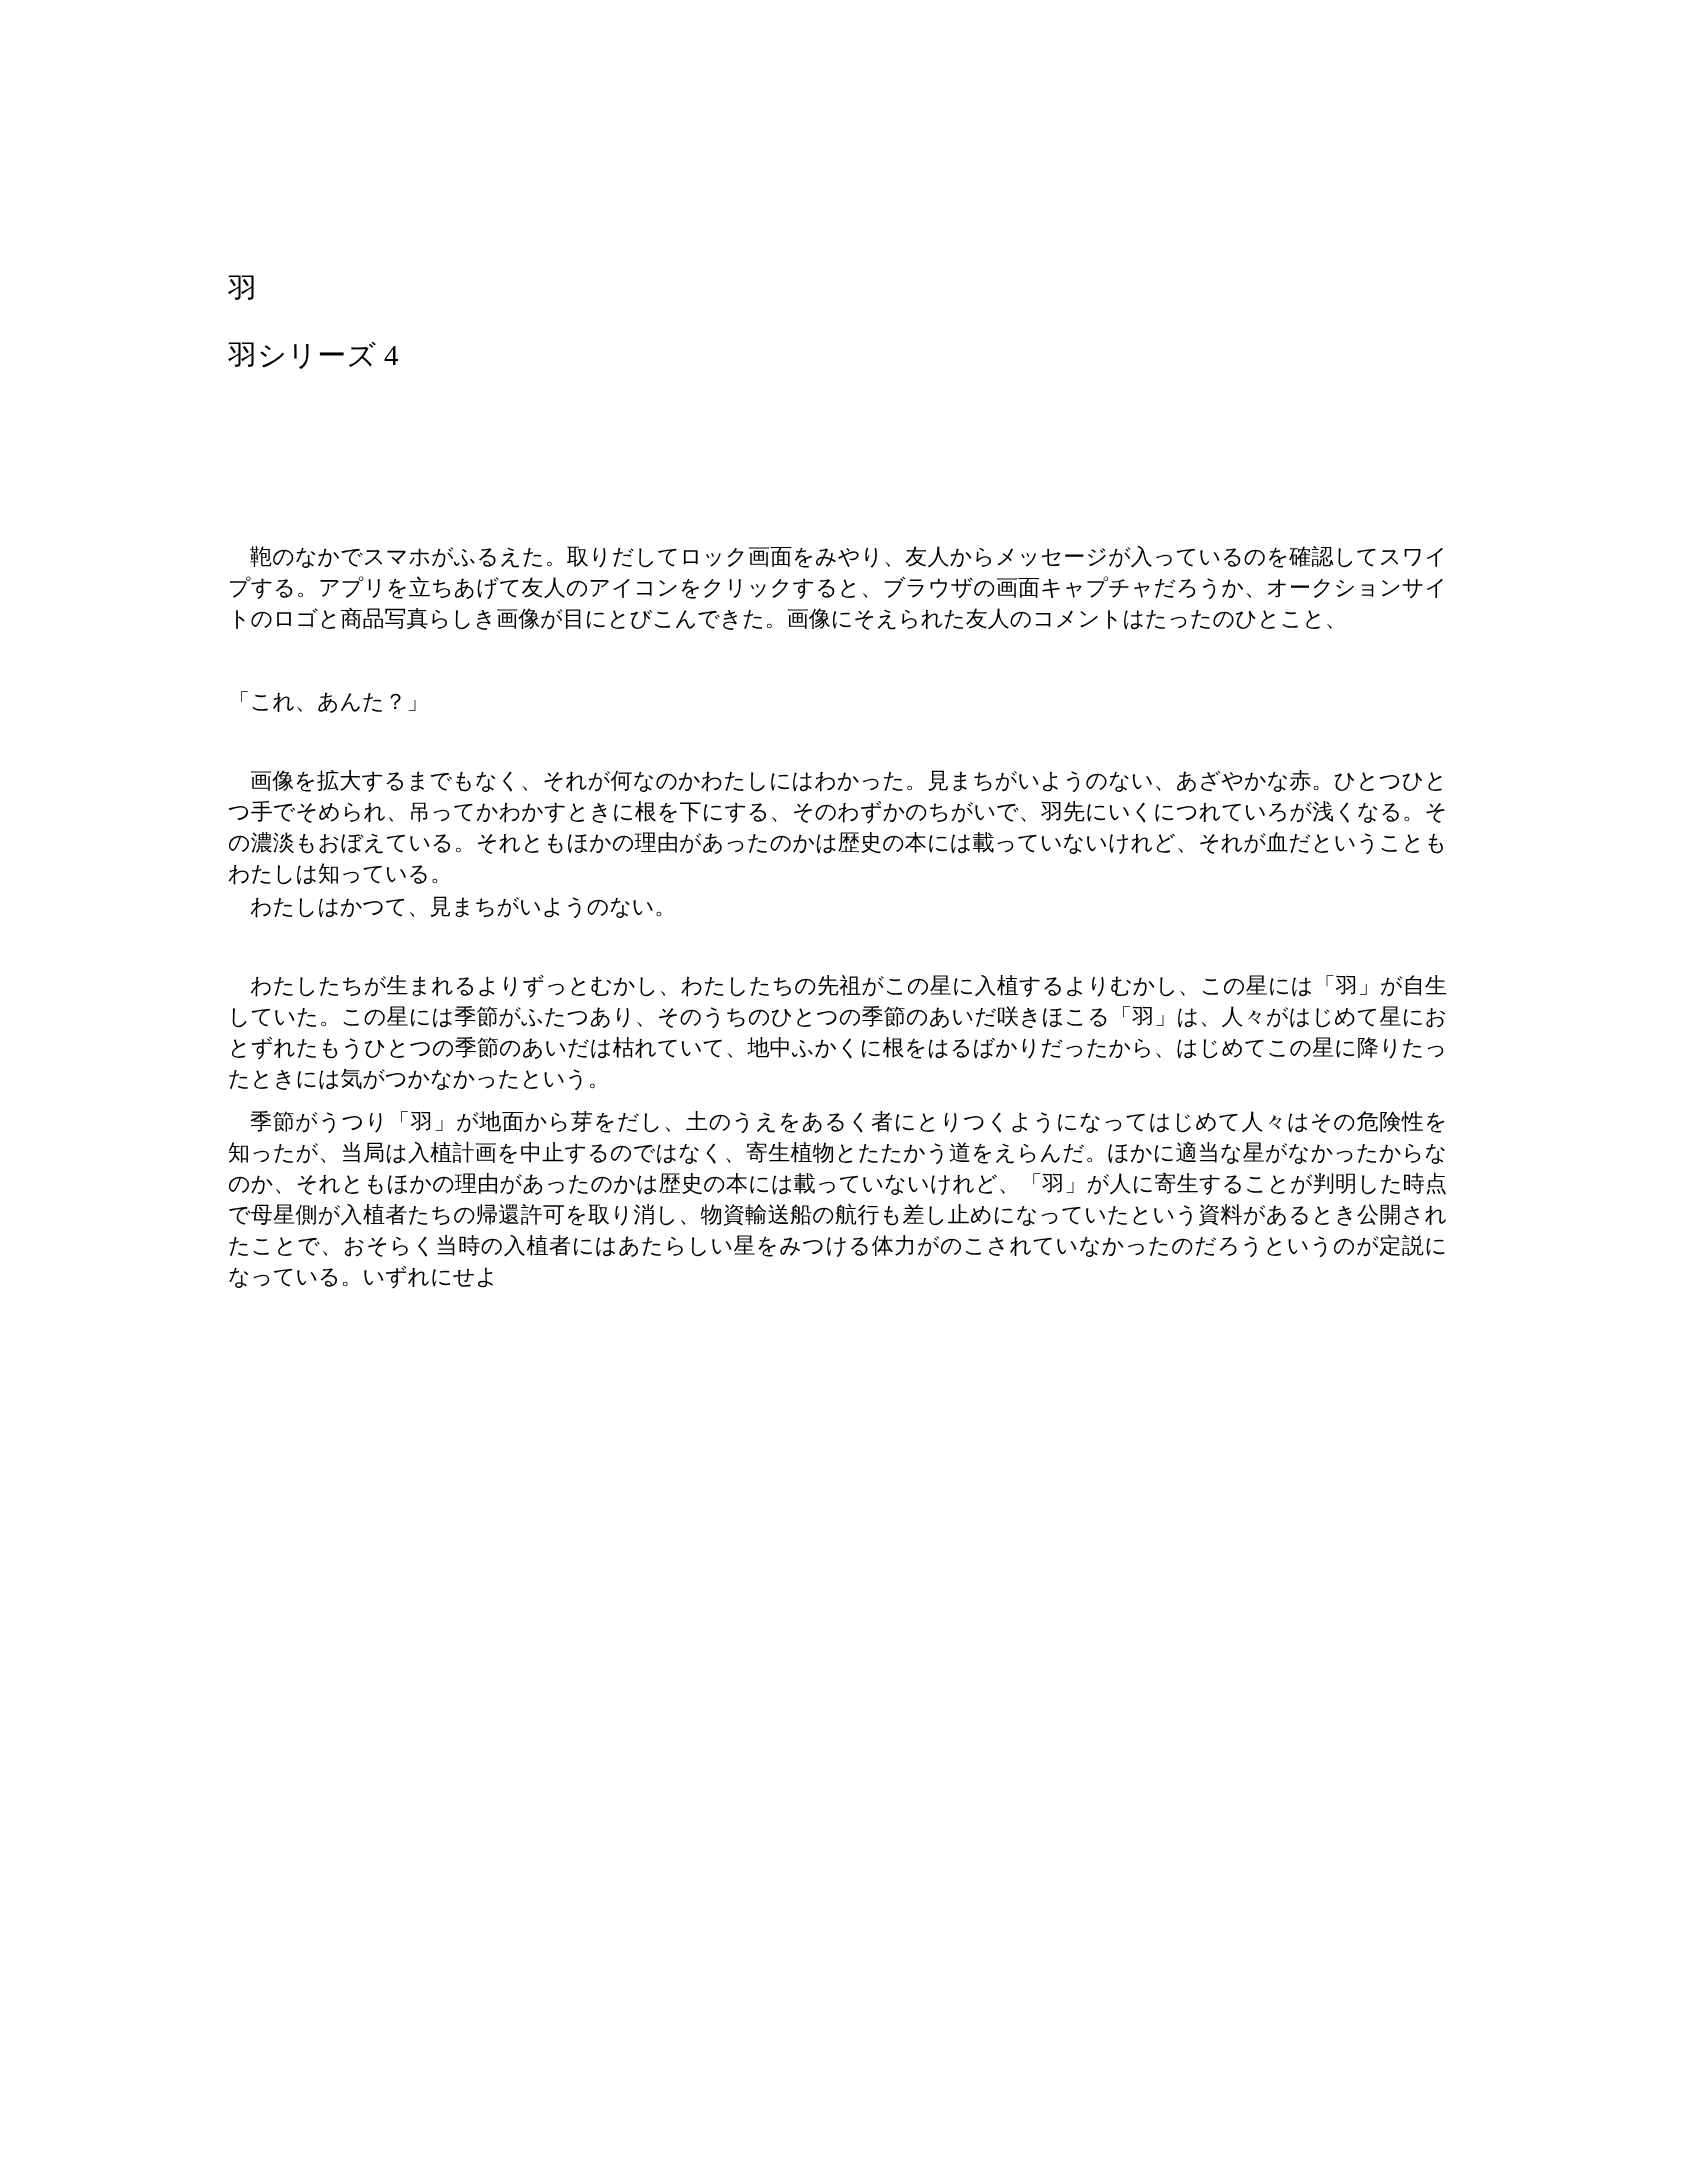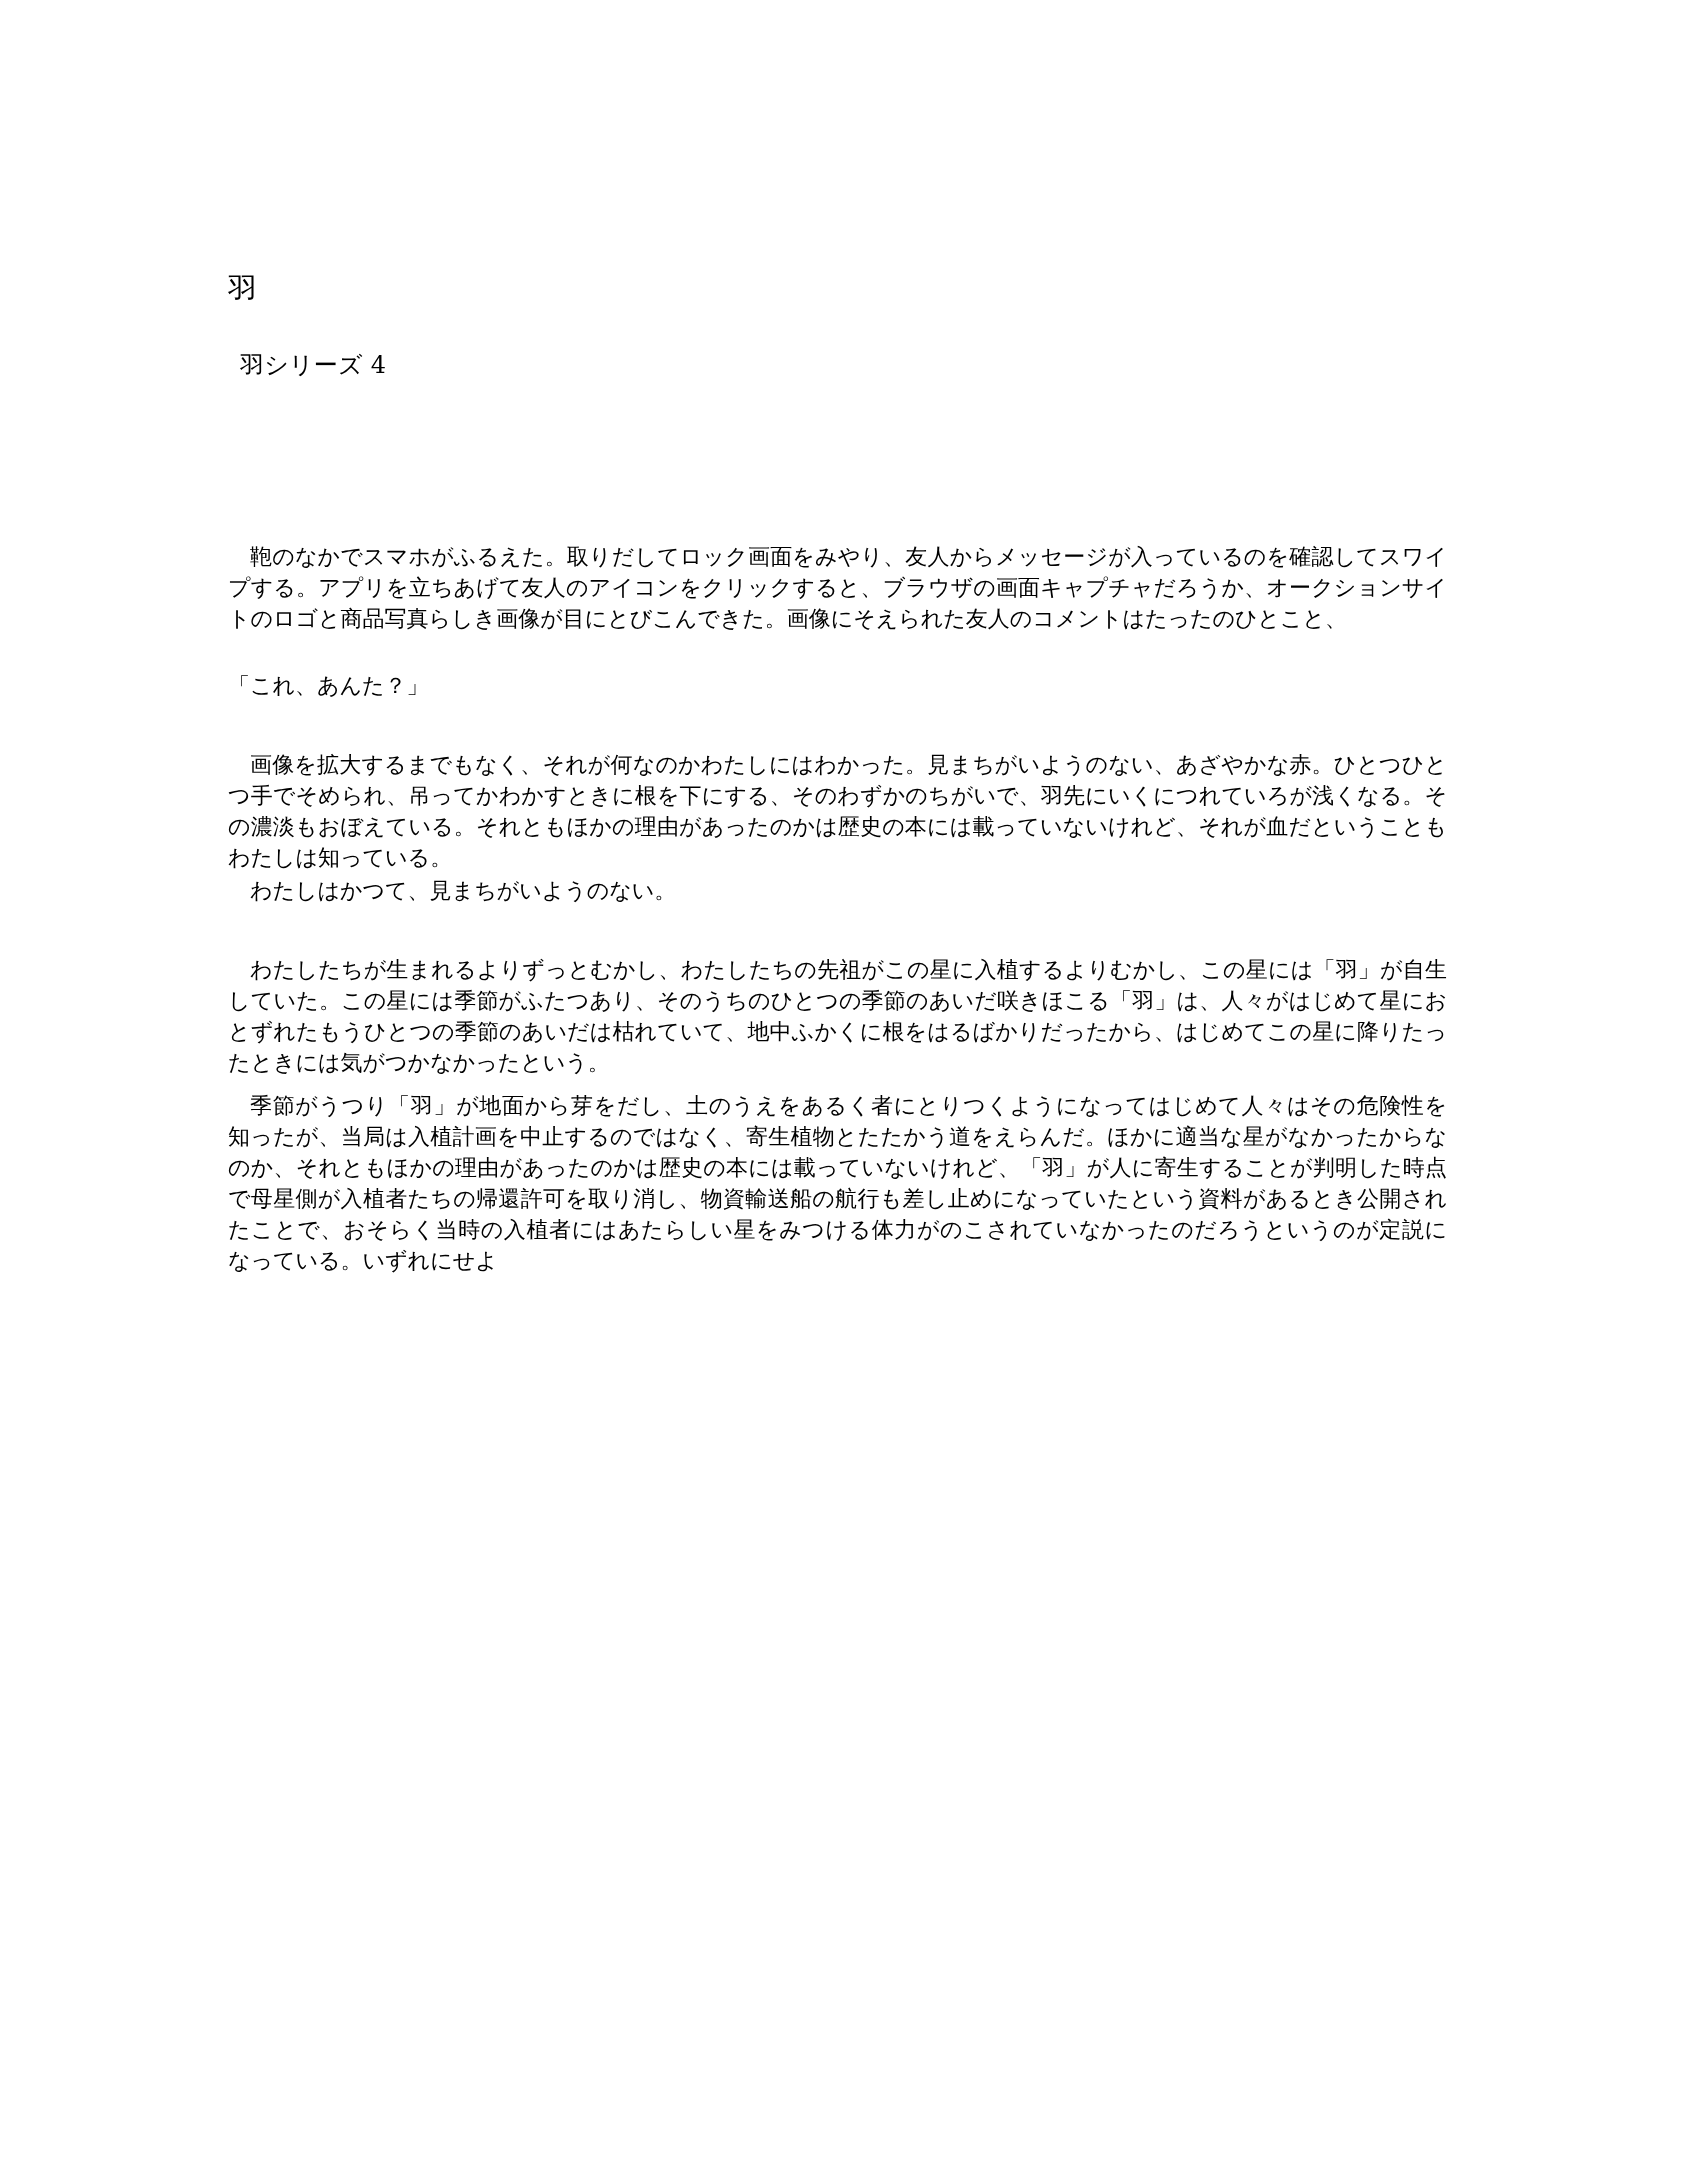--- a/index.html
+++ b/index.html
@@ -34,30 +34,31 @@
     font-size: 29px;
     font-weight: 400;
     line-height: 1;
     letter-spacing: 0.01em;
     position: absolute;
     top: 274px;
     left: 0;
   }
 
   .doc-subtitle {
-    margin: 12px;
+    margin: 0;
     padding: 0;
-    font-size: 24px;
+    font-size: 29px;
     font-weight: 400;
     line-height: 1;
     letter-spacing: 0.01em;
     position: absolute;
     top: 341px;
     left: 0;
     white-space: pre;
+    font-family: Liberation Serif, serif;
   }
 
   
   .body-text {
     position: absolute;
     top: 541px;
     left: 0;
     width: 1219px;
   }
 
@@ -71,21 +72,21 @@
     word-break: break-all;
     overflow-wrap: break-word;
     line-break: strict;
   }
 
   p.indent {
     text-indent: 1em;
   }
 
   
-  p.gap-dialogue   { margin-top: 36px; }   
+  p.gap-dialogue   { margin-top: 52px; }   
   p.gap-after-dlg  { margin-top: 48px; }   
   p.gap-small      { margin-top: 1.5px; }    
   p.gap-section    { margin-top: 48px; }   
   p.gap-tight      { margin-top: 12px; }    
 
   .dialogue {
     text-indent: 0;
   }
 </style>
 </head>

